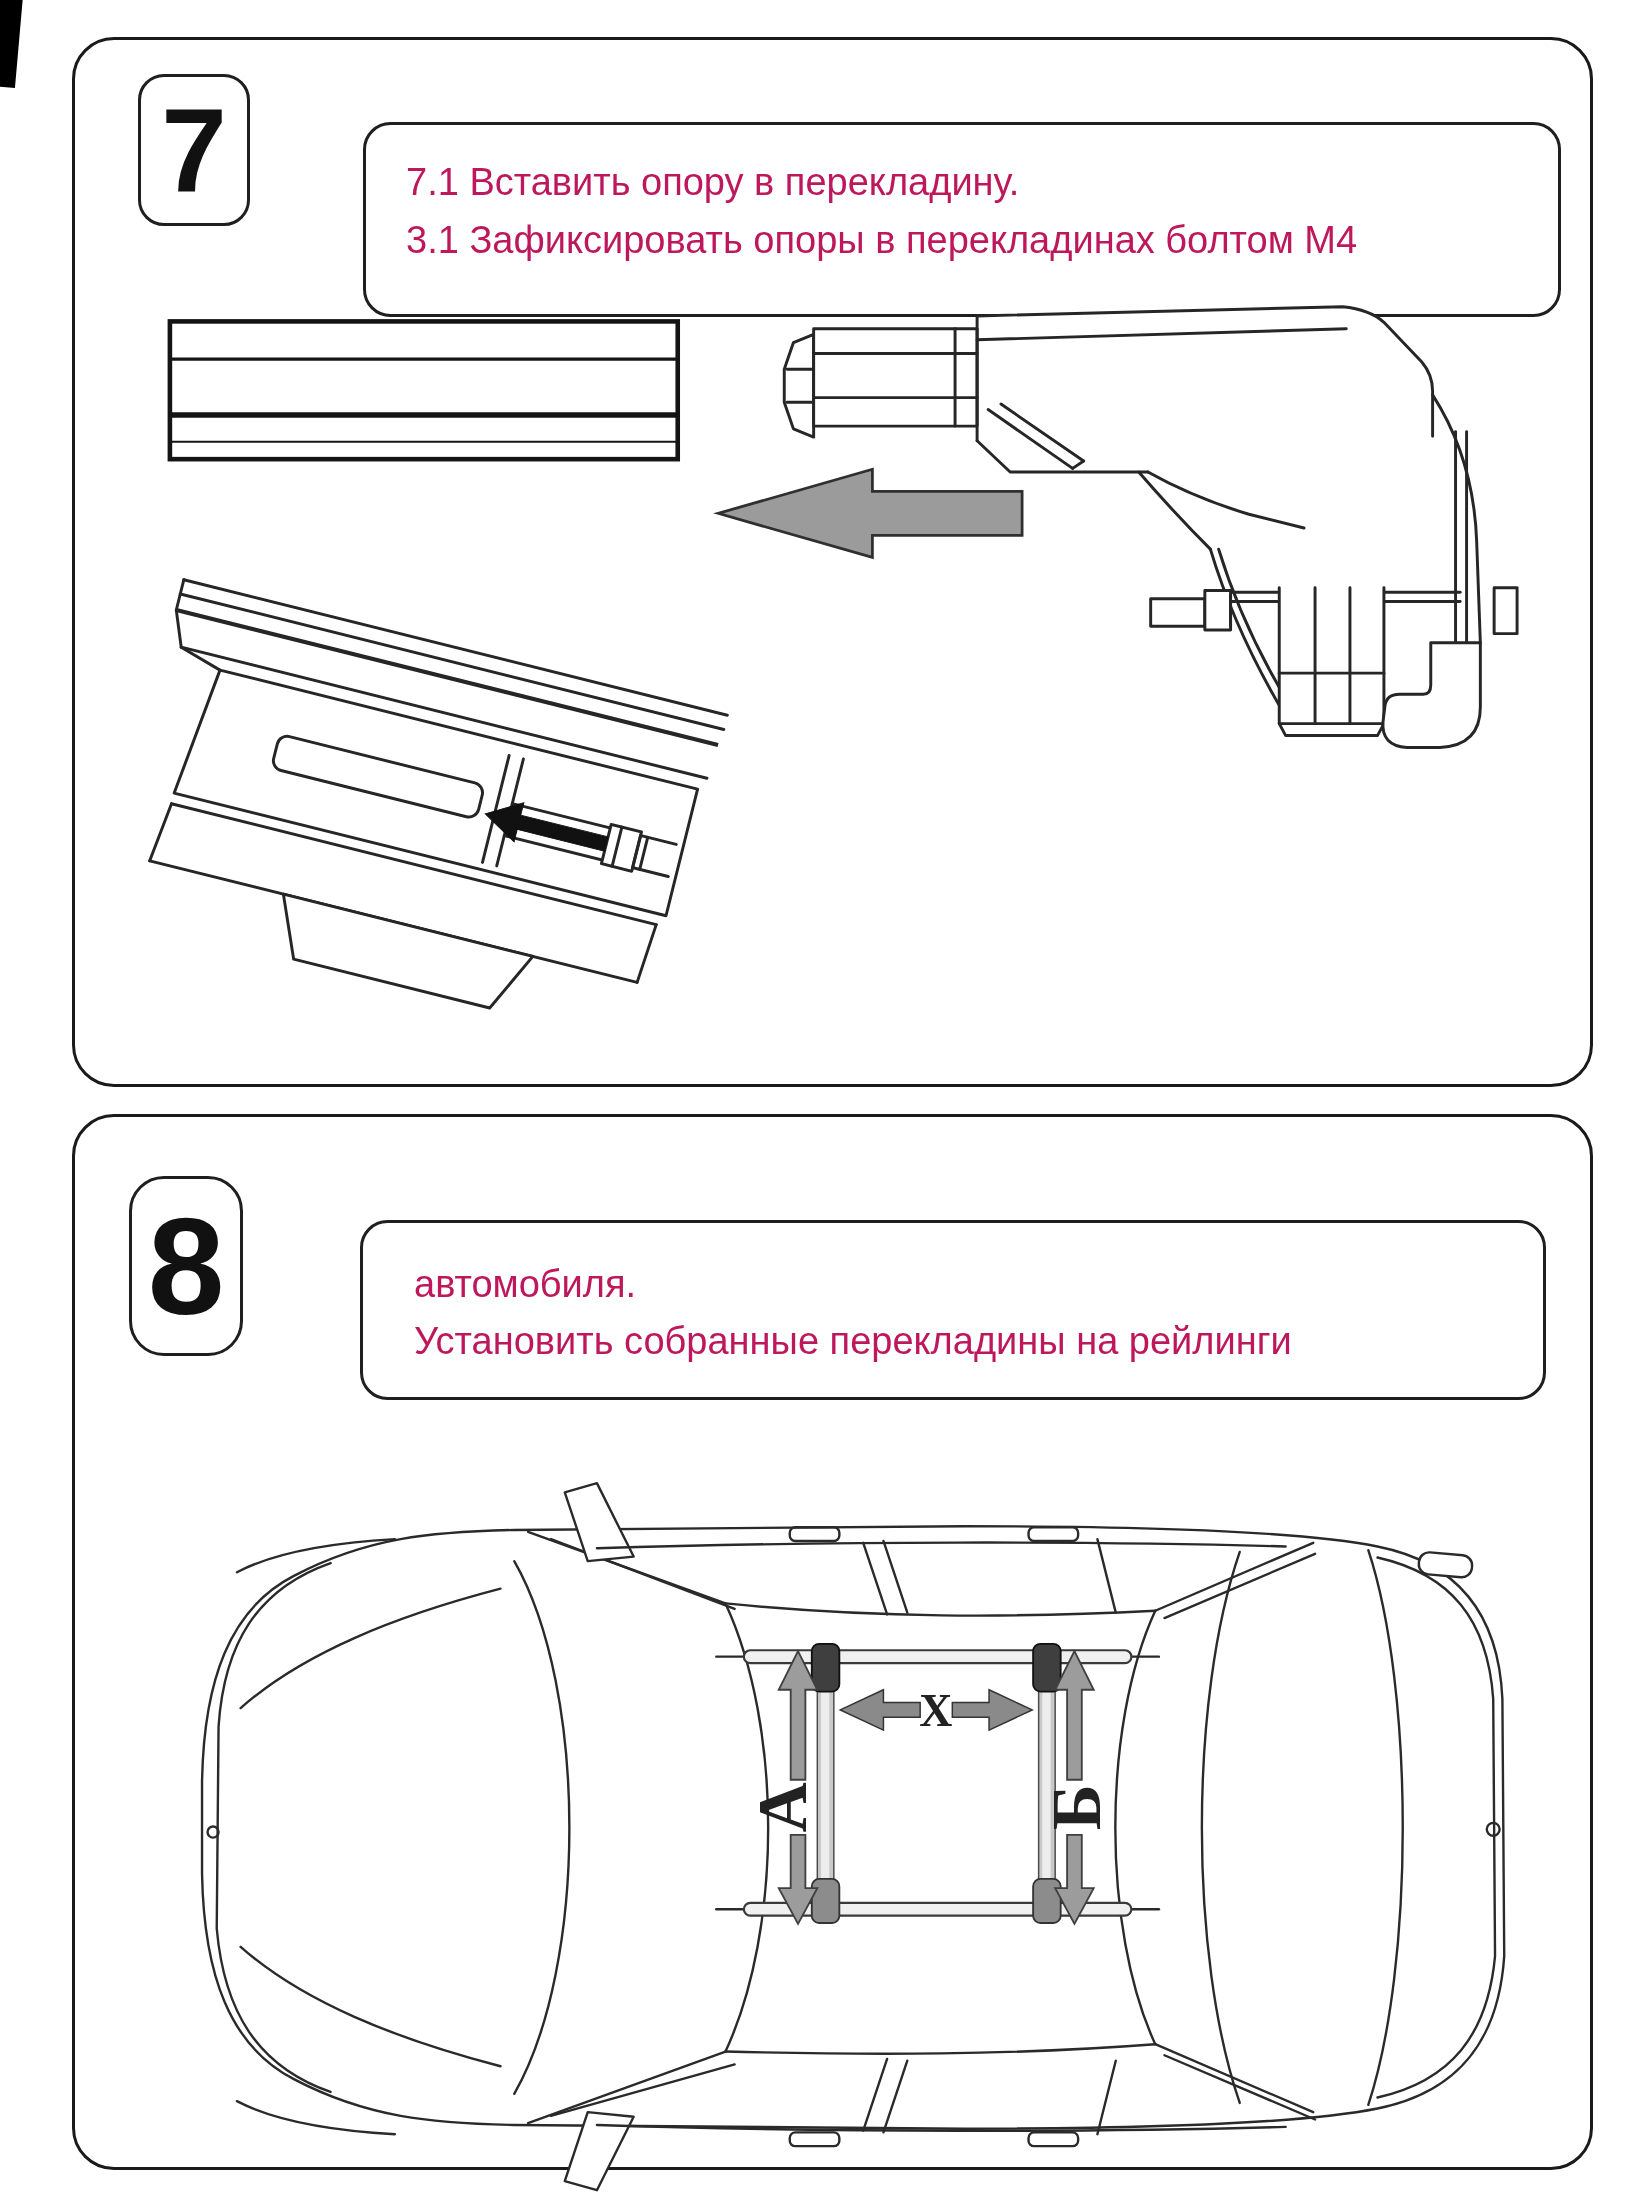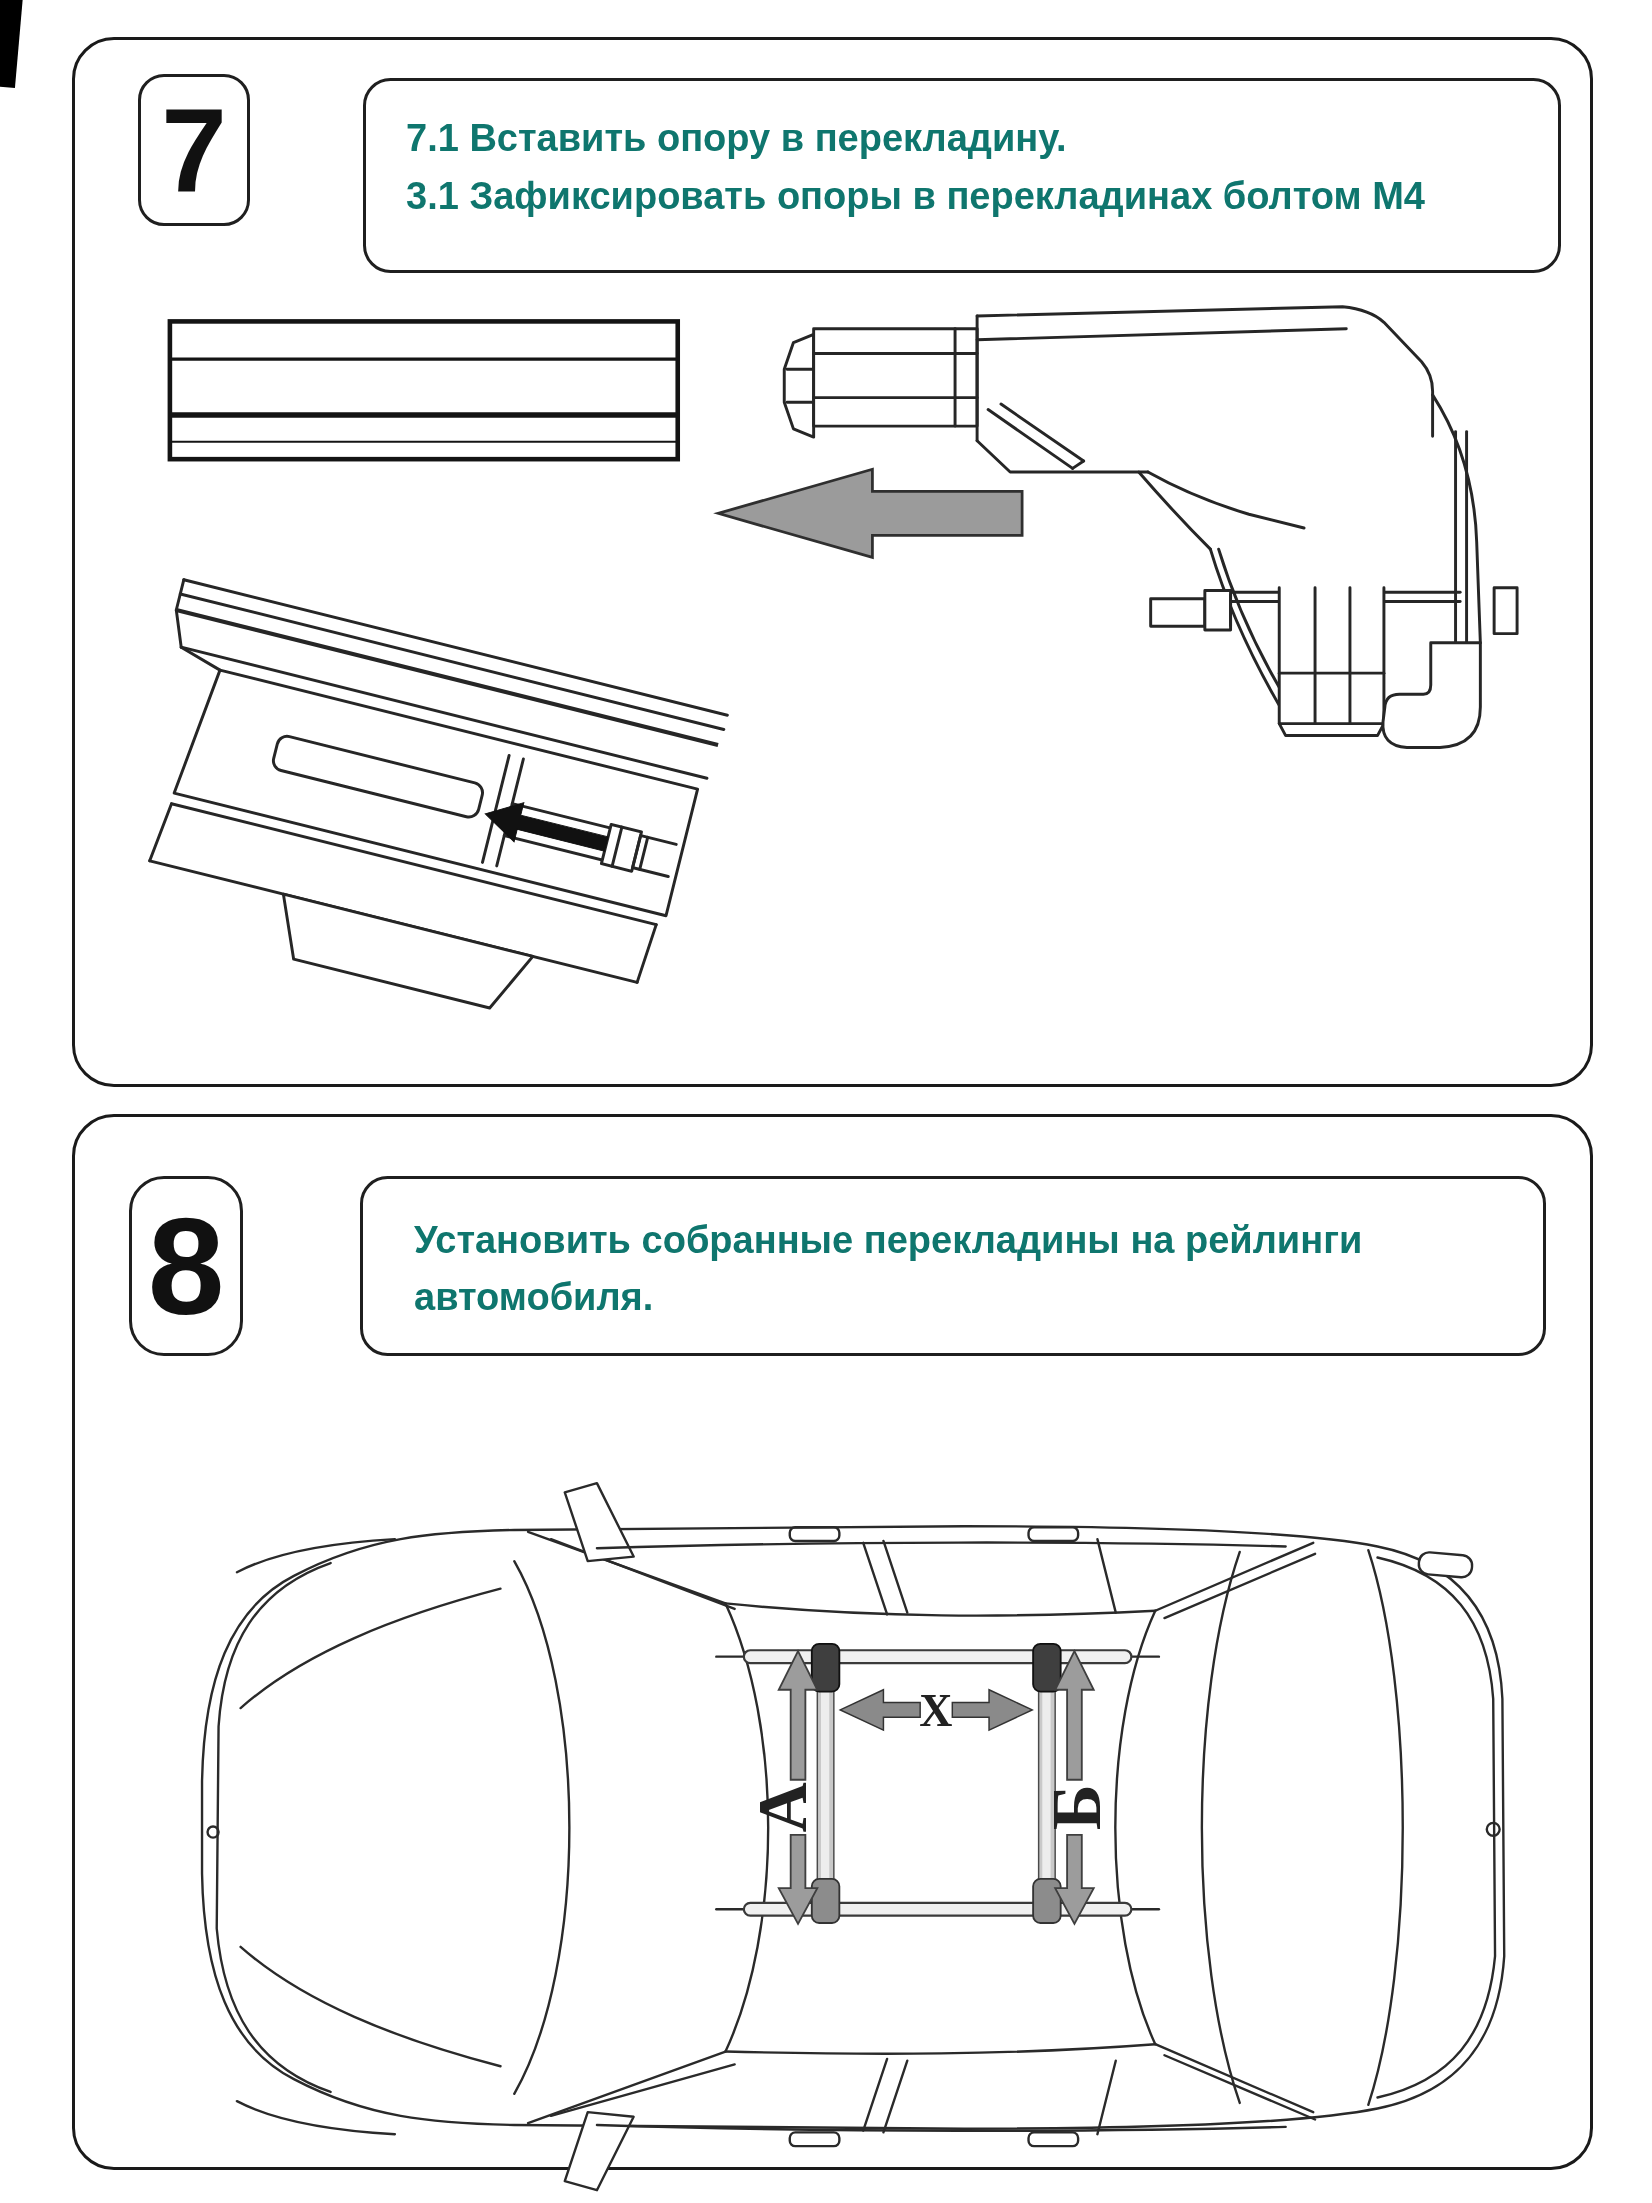--- a/index.html
+++ b/index.html
@@ -6,21 +6,21 @@
   #page{position:relative;width:1653px;height:2204px;background:#ffffff;overflow:hidden;
         font-family:"Liberation Sans",sans-serif;color:#1a1a1a;}
   .panel{position:absolute;border:3.7px solid #1a1a1a;border-radius:42px;background:#ffffff;box-sizing:border-box;}
   #panel7{left:72px;top:37px;width:1521px;height:1050px;}
   #panel8{left:72px;top:1114px;width:1521px;height:1056px;}
   .badge{position:absolute;border:3.7px solid #1f1f1f;border-radius:29px;background:#fff;box-sizing:border-box;
          display:flex;align-items:center;justify-content:center;font-weight:bold;color:#111;}
   #badge7{left:138px;top:74px;width:112px;height:152px;font-size:118px;border-radius:26px;}
   #badge8{left:129px;top:1176px;width:114px;height:180px;font-size:138px;border-radius:35px;}
   .textbox{position:absolute;border:3.7px solid #1f1f1f;border-radius:27.5px;background:#fff;box-sizing:border-box;
-           font-weight:bold;color:#0f766e;}
+           font-weight:normal;color:#be185d;margin-top:44px;}
   #textbox7{left:363px;top:78px;width:1198px;height:195px;padding:29px 27.5px 0 40px;font-size:38px;line-height:1.52;}
   #textbox8{left:360px;top:1176px;width:1186px;height:180px;padding:33px 27.5px 0 51px;font-size:38px;line-height:1.5;}
   .iline{white-space:nowrap;}
   #artifact{position:absolute;left:-7.3px;top:-5.5px;width:26px;height:92px;background:#000;transform:rotate(5deg);}
   #lineart{position:absolute;left:0;top:0;pointer-events:none;}
   .ln{stroke:#262626;stroke-width:3.2;fill:none;stroke-linejoin:round;stroke-linecap:round;}
   .lnw{stroke:#262626;stroke-width:3.2;fill:#ffffff;stroke-linejoin:round;stroke-linecap:round;}
   .car{stroke:#2a2a2a;stroke-width:2.6;fill:none;stroke-linejoin:round;stroke-linecap:round;}
   .carw{stroke:#2a2a2a;stroke-width:2.6;fill:#ffffff;stroke-linejoin:round;}
   .serifTxt{font-family:"Liberation Serif",serif;font-weight:bold;fill:#222;}
@@ -39,22 +39,22 @@
   <div id="textbox7" class="textbox">
     <div class="iline">7.1 Вставить опору в перекладину.</div>
     <div class="iline">3.1 Зафиксировать опоры в перекладинах болтом М4</div>
   </div>
 
   <div id="panel8" class="panel"></div>
   <div id="badge8" class="badge">
     <span>8</span>
   </div>
   <div id="textbox8" class="textbox">
+    <div class="iline">автомобиля.</div>
     <div class="iline">Установить собранные перекладины на рейлинги</div>
-    <div class="iline">автомобиля.</div>
   </div>
 
   <svg id="lineart" width="1653" height="2204" viewBox="0 0 1800 2400">
 
     <g>
       <rect x="185" y="350" width="553" height="150" fill="#ffffff" stroke="#141414" stroke-width="5"></rect>
       <path d="M185,391 H738" stroke="#141414" stroke-width="3.5" fill="none"></path>
       <path d="M185,452 H738" stroke="#141414" stroke-width="6" fill="none"></path>
       <path d="M185,481 H738" stroke="#141414" stroke-width="2" fill="none"></path>
     </g>

